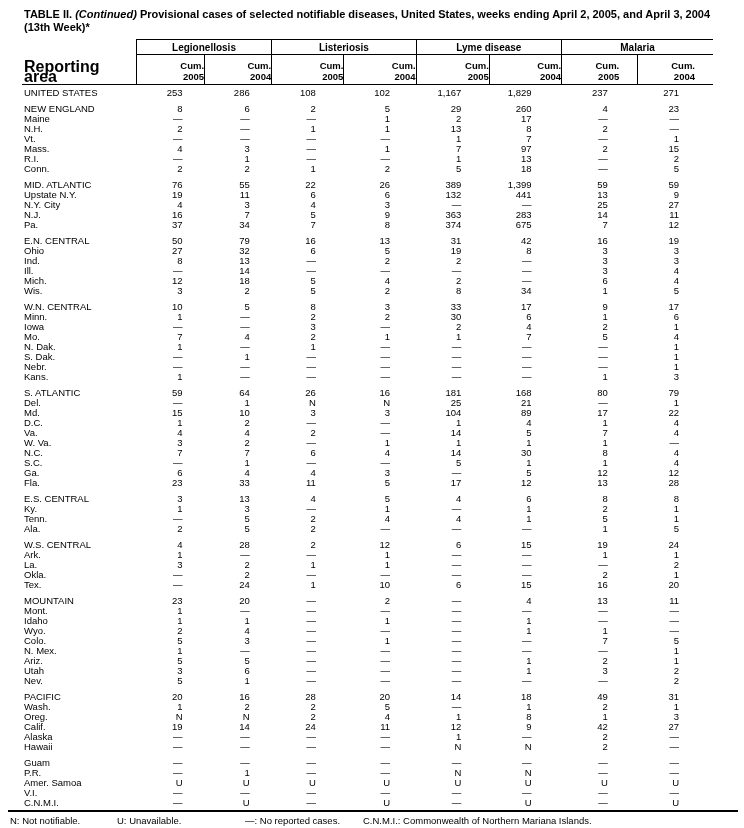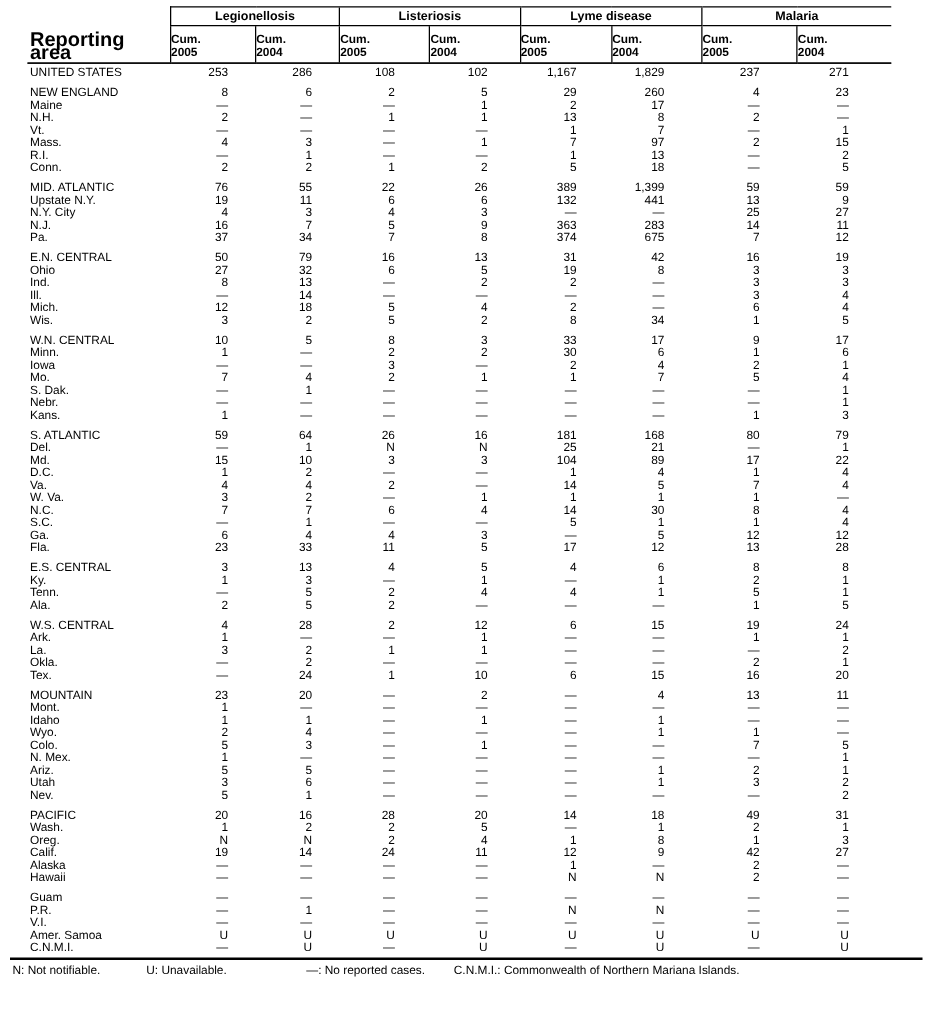--- a/index.html
+++ b/index.html
@@ -23,21 +23,21 @@
   th, td { padding:0; font-size:9.5px; line-height:10px; height:10px; font-weight:normal; vertical-align:bottom; }
 
   
   thead th { font-weight:bold; }
   th.corner { border:none; }
   th.grp {
     border-top:1px solid #000; border-bottom:1px solid #000; border-left:1px solid #000;
     text-align:center; height:14px; line-height:13px; font-size:10px; vertical-align:middle;
   }
   tr.subrow th { border-bottom:1px solid #000; height:27px; padding-bottom:2px; }
-  th.sub { text-align:left; line-height:10.5px; }
+  th.sub { text-align:right; line-height:10.5px; }
   th.sub.gstart { border-left:1px solid #000; }
   th.sub.mid { border-left:1px solid #000; }
   th.sub.m { padding-right:18px; }
   th.lblh { text-align:left; padding-left:2px; font-size:16px; }
 
   
   td.num { text-align:right; white-space:nowrap; }
   th.lbl { text-align:left; padding-left:2px; white-space:nowrap; }
   tr td:nth-child(2) { padding-right:22px; }
   tr td:nth-child(3) { padding-right:22px; }
@@ -57,20 +57,26 @@
   .fn1 .f0 { left:10px; }
   .fn1 .f1 { left:117px; }
   .fn1 .f2 { left:245px; }
   .fn1 .f3 { left:363px; }
 </style>
 </head>
 <body>
 
 <div class="page">
 
+  <div class="title">
+    <span>TABLE II.</span>
+    <span class="cont">(Continued)</span>
+    <span>Provisional cases of selected notifiable diseases, United States, weeks ending April 2, 2005, and April 3, 2004</span><br>
+    <span>(13th Week)*</span>
+  </div>
 
   <table class="main">
     <colgroup>
       <col style="width:114px">
       <col style="width:68px">
         <col style="width:67px">
       <col style="width:72px">
         <col style="width:72px">
       <col style="width:73px">
         <col style="width:72px">
@@ -345,20 +351,31 @@
           <td class="num">7</td>
           <td class="num">4</td>
           <td class="num">2</td>
           <td class="num">1</td>
           <td class="num">1</td>
           <td class="num">7</td>
           <td class="num">5</td>
           <td class="num">4</td>
         </tr>
         <tr>
+          <th class="lbl">N. Dak.</th>
+          <td class="num">1</td>
+          <td class="num">—</td>
+          <td class="num">1</td>
+          <td class="num">—</td>
+          <td class="num">—</td>
+          <td class="num">—</td>
+          <td class="num">—</td>
+          <td class="num">1</td>
+        </tr>
+        <tr>
           <th class="lbl">S. Dak.</th>
           <td class="num">—</td>
           <td class="num">1</td>
           <td class="num">—</td>
           <td class="num">—</td>
           <td class="num">—</td>
           <td class="num">—</td>
           <td class="num">—</td>
           <td class="num">1</td>
         </tr>
@@ -774,40 +791,40 @@
           <td class="num">—</td>
           <td class="num">1</td>
           <td class="num">—</td>
           <td class="num">—</td>
           <td class="num">N</td>
           <td class="num">N</td>
           <td class="num">—</td>
           <td class="num">—</td>
         </tr>
         <tr>
+          <th class="lbl">Amer. Samoa</th>
+          <td class="num">U</td>
+          <td class="num">U</td>
+          <td class="num">U</td>
+          <td class="num">U</td>
+          <td class="num">U</td>
+          <td class="num">U</td>
+          <td class="num">U</td>
+          <td class="num">U</td>
+        </tr>
+        <tr>
           <th class="lbl">V.I.</th>
           <td class="num">—</td>
           <td class="num">—</td>
           <td class="num">—</td>
           <td class="num">—</td>
           <td class="num">—</td>
           <td class="num">—</td>
           <td class="num">—</td>
           <td class="num">—</td>
-        </tr>
-        <tr>
-          <th class="lbl">Amer. Samoa</th>
-          <td class="num">U</td>
-          <td class="num">U</td>
-          <td class="num">U</td>
-          <td class="num">U</td>
-          <td class="num">U</td>
-          <td class="num">U</td>
-          <td class="num">U</td>
-          <td class="num">U</td>
         </tr>
         <tr>
           <th class="lbl">C.N.M.I.</th>
           <td class="num">—</td>
           <td class="num">U</td>
           <td class="num">—</td>
           <td class="num">U</td>
           <td class="num">—</td>
           <td class="num">U</td>
           <td class="num">—</td>

